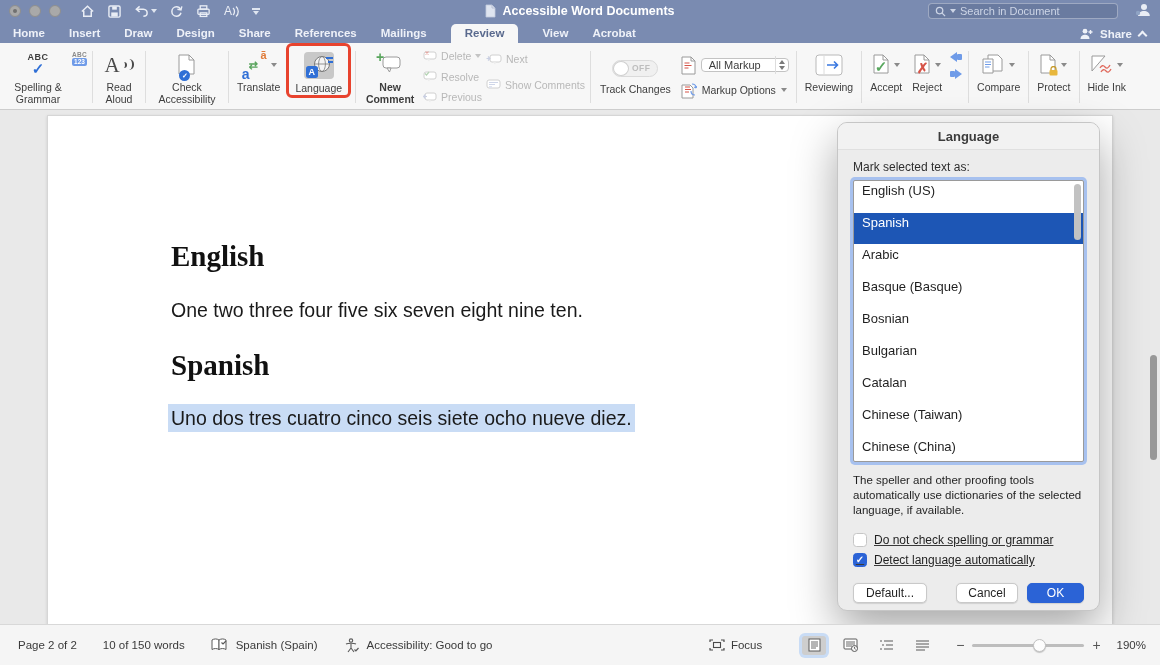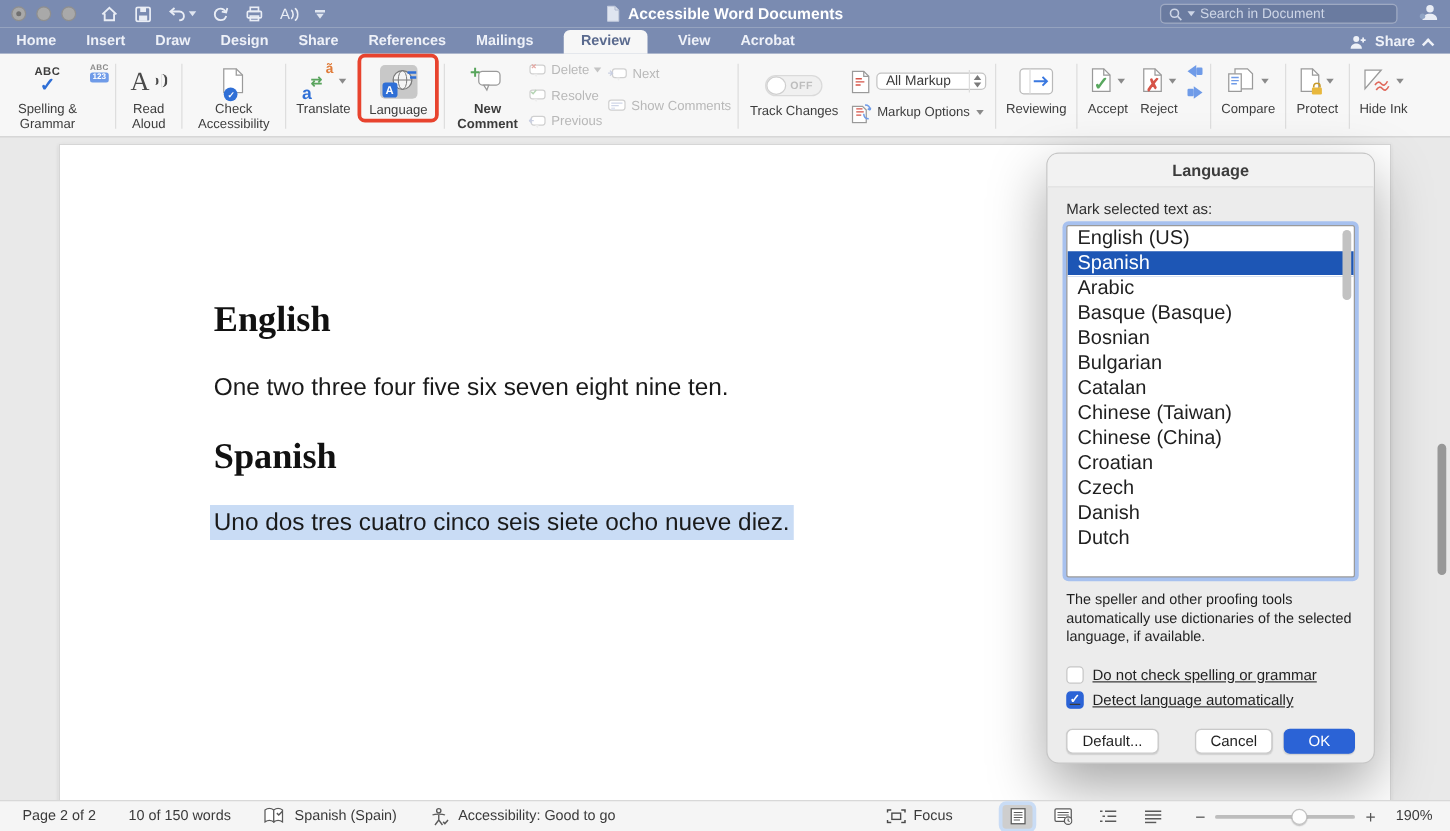--- a/index.html
+++ b/index.html
@@ -95,38 +95,38 @@
   .sel { background:var(--text_selection,#c9dcf5); box-shadow:0 0 0 3px var(--text_selection,#c9dcf5); }
   .win-scroll { position:absolute; right:3px; top:244px; width:7px; height:105px; background:#989898; border-radius:4px; }
 
   
   .dialog { position:absolute; left:837px; top:122px; width:263px; height:489px; background:#ececec;
             border:1px solid #c6c6c6; border-radius:10px; box-shadow:0 18px 45px rgba(0,0,0,.35); overflow:hidden; }
   .dlg-title { height:27px; display:flex; align-items:center; justify-content:center; font-size:13px; font-weight:700; color:#3c3c3c; border-bottom:1px solid #e0e0e0; background:#f2f2f2; }
   .dlg-body { padding:10px 15px 0; }
   .dlg-label { font-size:12px; color:#2e2e2e; margin-bottom:6px; }
   .listbox { background:#fff; border:1px solid #9a9a9a; box-shadow:0 0 0 3px #a7c1ef; border-radius:2px; height:282px; position:relative; overflow:hidden; }
-  .lrow { height:20px; line-height:20px; font-size:16px; color:#1f1f1f; padding-left:8px; white-space:nowrap; }
+  .lrow { height:32px; line-height:20px; font-size:13px; color:#1f1f1f; padding-left:8px; white-space:nowrap; }
   .lrow.selected { background:var(--list_selection,#1d56b5); color:#fff; border-bottom:1px solid #fff; }
   .list-scroll { position:absolute; right:2px; top:3px; width:7px; height:56px; background:#c2c2c2; border-radius:4px; }
   .dlg-desc { font-size:11.5px; line-height:15px; color:#1f1f1f; margin-top:11px; }
   .cbgroup { margin-top:12px;text-decoration:underline; }
   .cbrow { display:flex; align-items:center; gap:7px; height:20px; }
   .cb { width:14px; height:14px; border-radius:3.5px; background:#fff; border:1px solid #c6c6c6; display:flex; align-items:center; justify-content:center; flex:0 0 14px; }
   .cb .tick { display:none; color:#fff; font-size:10px; font-weight:700; line-height:10px; }
   .cbrow.checked .cb { background:var(--accent_blue,#2b63d6); border-color:var(--accent_blue,#2b63d6); }
   .cbrow.checked .cb .tick { display:block; }
   .cbl { font-size:12px; color:#1f1f1f; }
   .dlg-buttons { display:flex; align-items:center; margin-top:13px; }
   .btn { height:20px; border-radius:5px; background:#fff; border:1px solid #c9c9c9; box-shadow:0 .5px 1px rgba(0,0,0,.12); font-size:12px; color:#1f1f1f; display:flex; align-items:center; justify-content:center; padding:0 12px; }
   .btn.ok { background:var(--accent_blue,#2b63d6); border-color:var(--accent_blue,#2b63d6); color:#fff; width:57px; margin-left:9px; font-weight:400; }
   .btn.cancel { width:62px; margin-left:auto; }
 
   
-  .statusbar { position:absolute; bottom:0; left:0; right:0; height:25px; background:#f5f5f5; border-top:1px solid #d8d8d8;
+  .statusbar { position:absolute; bottom:0; left:0; right:0; height:41px; background:#f5f5f5; border-top:1px solid #d8d8d8;
                display:flex; align-items:center; font-size:11.5px; color:#3a3a3a; }
   .sb-left { display:flex; align-items:center; padding-left:18px; }
   .sb-item { margin-right:26px; white-space:nowrap; }
   .sb-ico { margin-right:8px; display:flex; align-items:center; }
   .sb-right { margin-left:auto; display:flex; align-items:center; padding-right:14px; }
   .focus-wrap { display:flex; align-items:center; gap:6px; margin-right:40px; }
   .viewbtns { display:flex; align-items:center; gap:12px; margin-right:22px; }
   .viewbtn { width:24px; height:19px; display:flex; align-items:center; justify-content:center; border-radius:3px; }
   .viewbtn.sel { background:#cecece; }
   .zoomctl { display:flex; align-items:center; gap:8px; margin-right:16px; }

